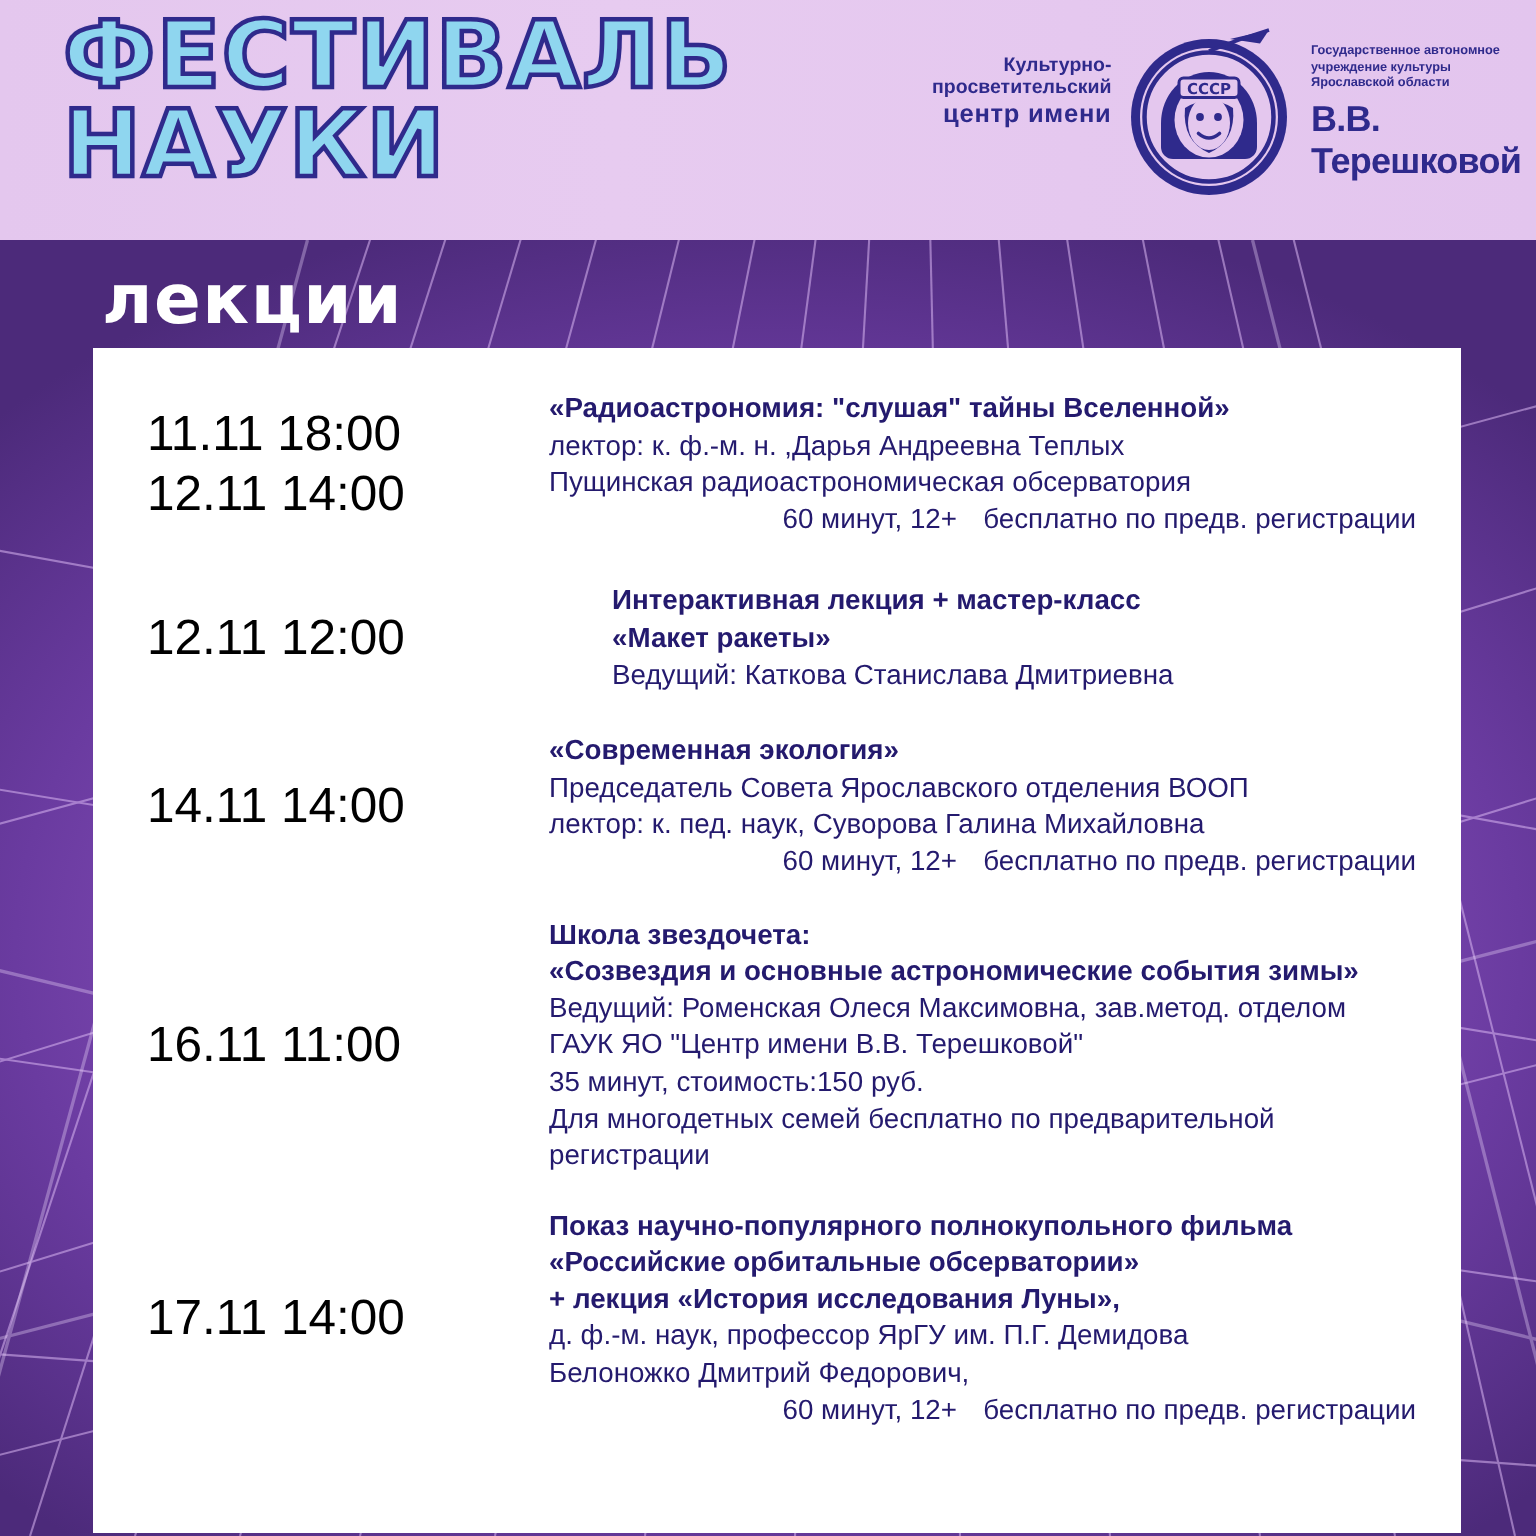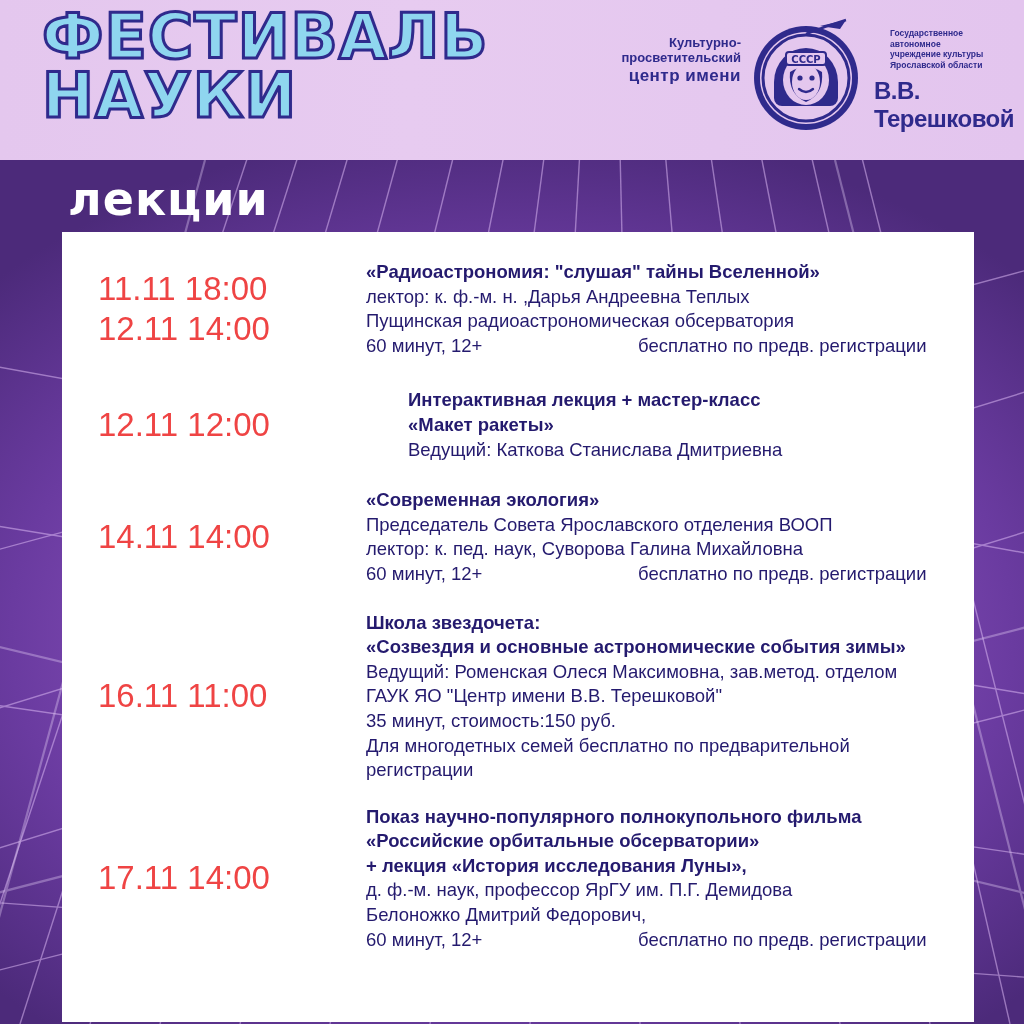--- a/index.html
+++ b/index.html
@@ -90,37 +90,38 @@
     position: absolute;
     left: 62px; top: 232px;
     width: 912px; height: 790px;
     background: #ffffff;
     padding: 26px 30px 10px 36px;
   }
 
   .row { display: flex; align-items: center; margin-bottom: 10px; }
   .row .time-col {
     width: 268px; flex: 0 0 268px;
-    color: #ef4444;
+    color: #000000;
     font-size: 33px;
     font-weight: 400;
     line-height: 1.22;
     white-space: pre-line;
     letter-spacing: 0px;
   }
   .row .info-col {
     flex: 1 1 auto;
     color: #241a6e;
     font-size: 18.5px;
     line-height: 1.33;
   }
   .info-col .bold { font-weight: bold; }
   .info-col .line { display: block; }
   .info-col .split {
     display: flex;
+    text-align: right;
   }
   .info-col .split .left { width: 272px; flex: 0 0 272px; }
   .info-col .split .right { flex: 1 1 auto; }
 
   .r1 { margin-top: 2px; }
   .r2 { margin-top: 30px; gap: 42px; }
   .r3 { margin-top: 26px; }
   .r4 { margin-top: 24px; }
   .r5 { margin-top: 22px; }
 </style>
@@ -192,21 +193,21 @@
 
           <rect x="40" y="36" width="40" height="13" rx="3" fill="#e4c7ee" stroke="#2f2a8c" stroke-width="2"></rect>
           <text x="60" y="46.5" font-family="DejaVu Sans, sans-serif" font-size="10" font-weight="bold" text-anchor="middle" fill="#2f2a8c">СССР</text>
 
           <path d="M74 10 l26 -6 l-6 9 z" fill="#2f2a8c"></path>
           <path d="M60 18 q20 -8 40 -14" stroke="#2f2a8c" stroke-width="2.5" fill="none"></path>
         </svg>
       </div>
 
       <div class="logo-right">
-        <div class="small" style="white-space: pre-line; margin-left: 16px;">Государственное автономное
+        <div class="small" style="white-space: pre-line;">Государственное автономное
 учреждение культуры
 Ярославской области</div>
         <div class="name">В.В. Терешковой</div>
       </div>
     </div>
   </div>
 
   <div class="section-heading">лекции</div>
 
   <div class="card">

